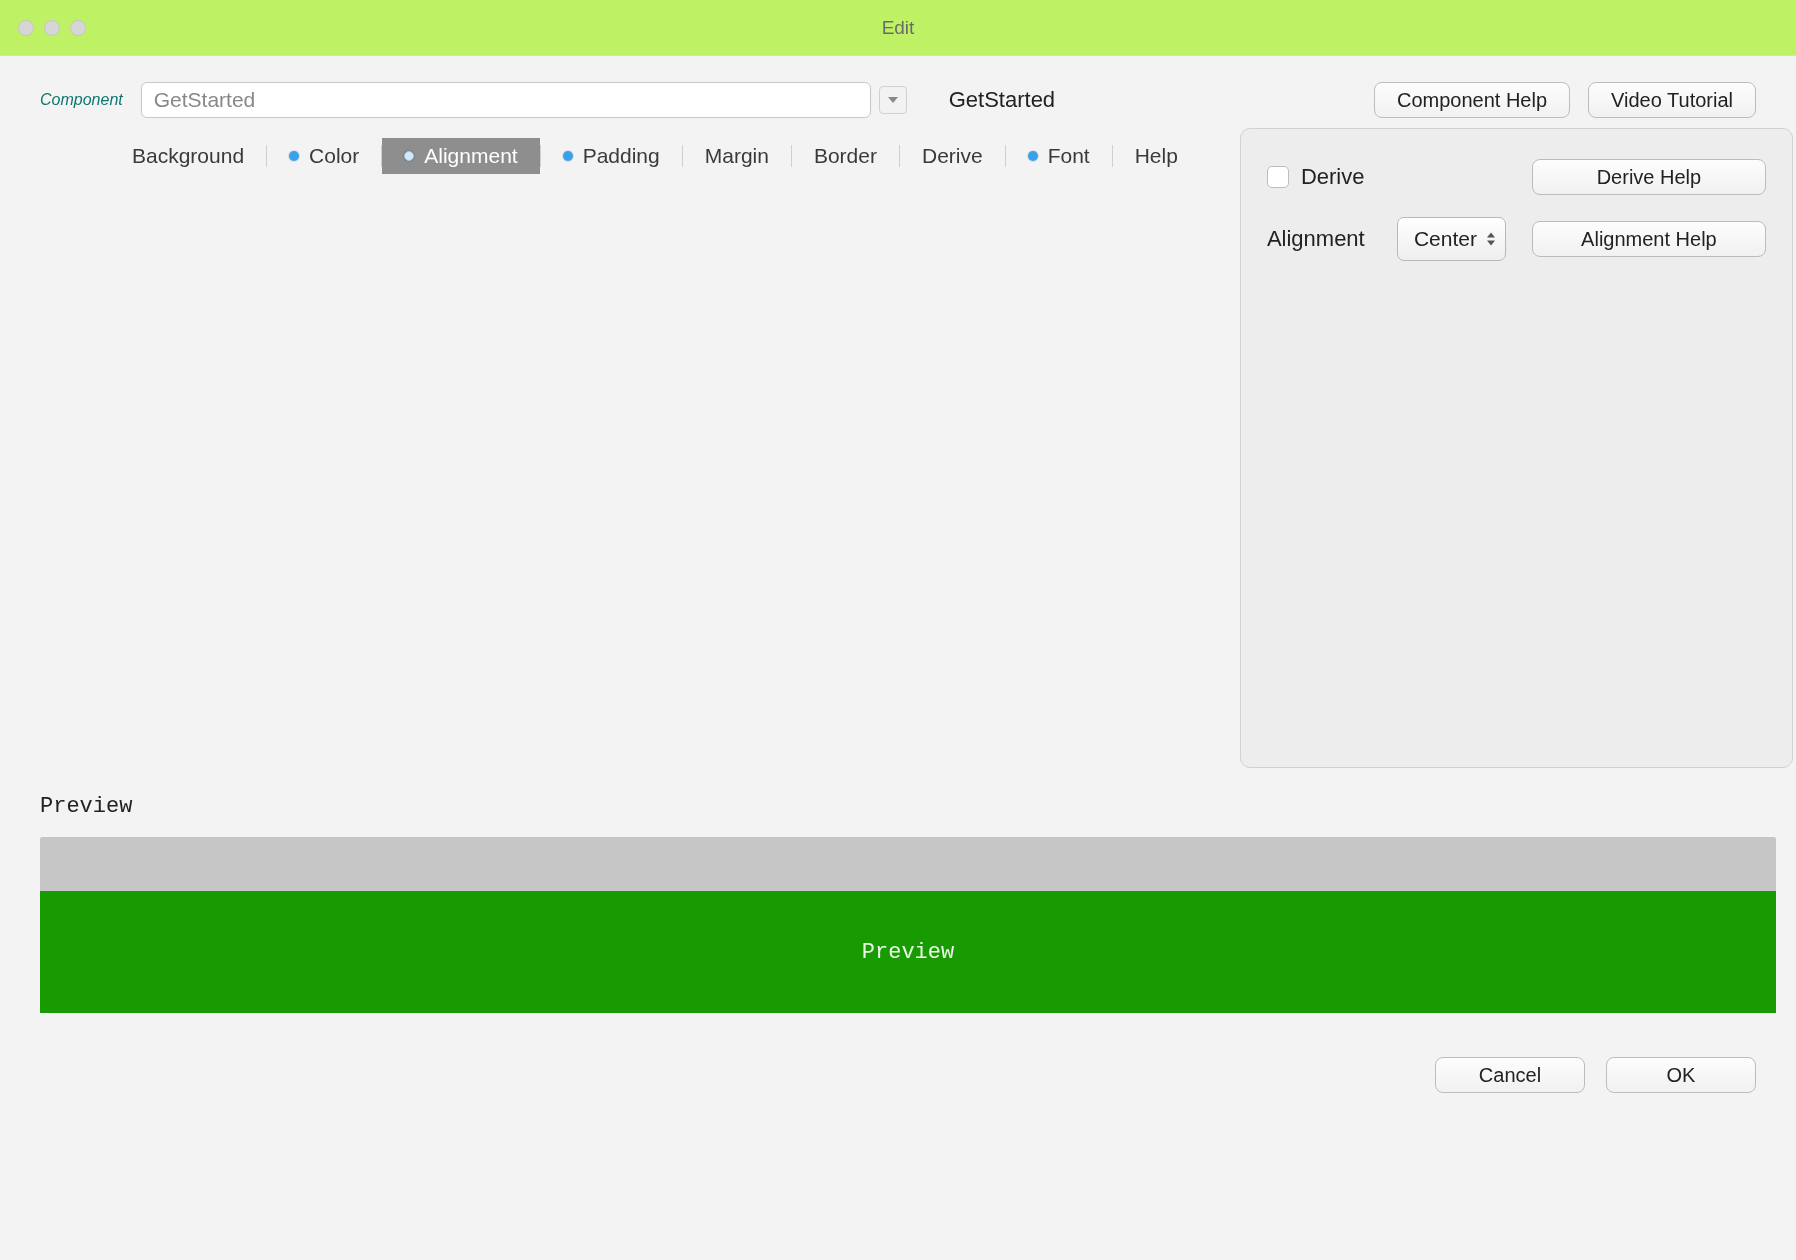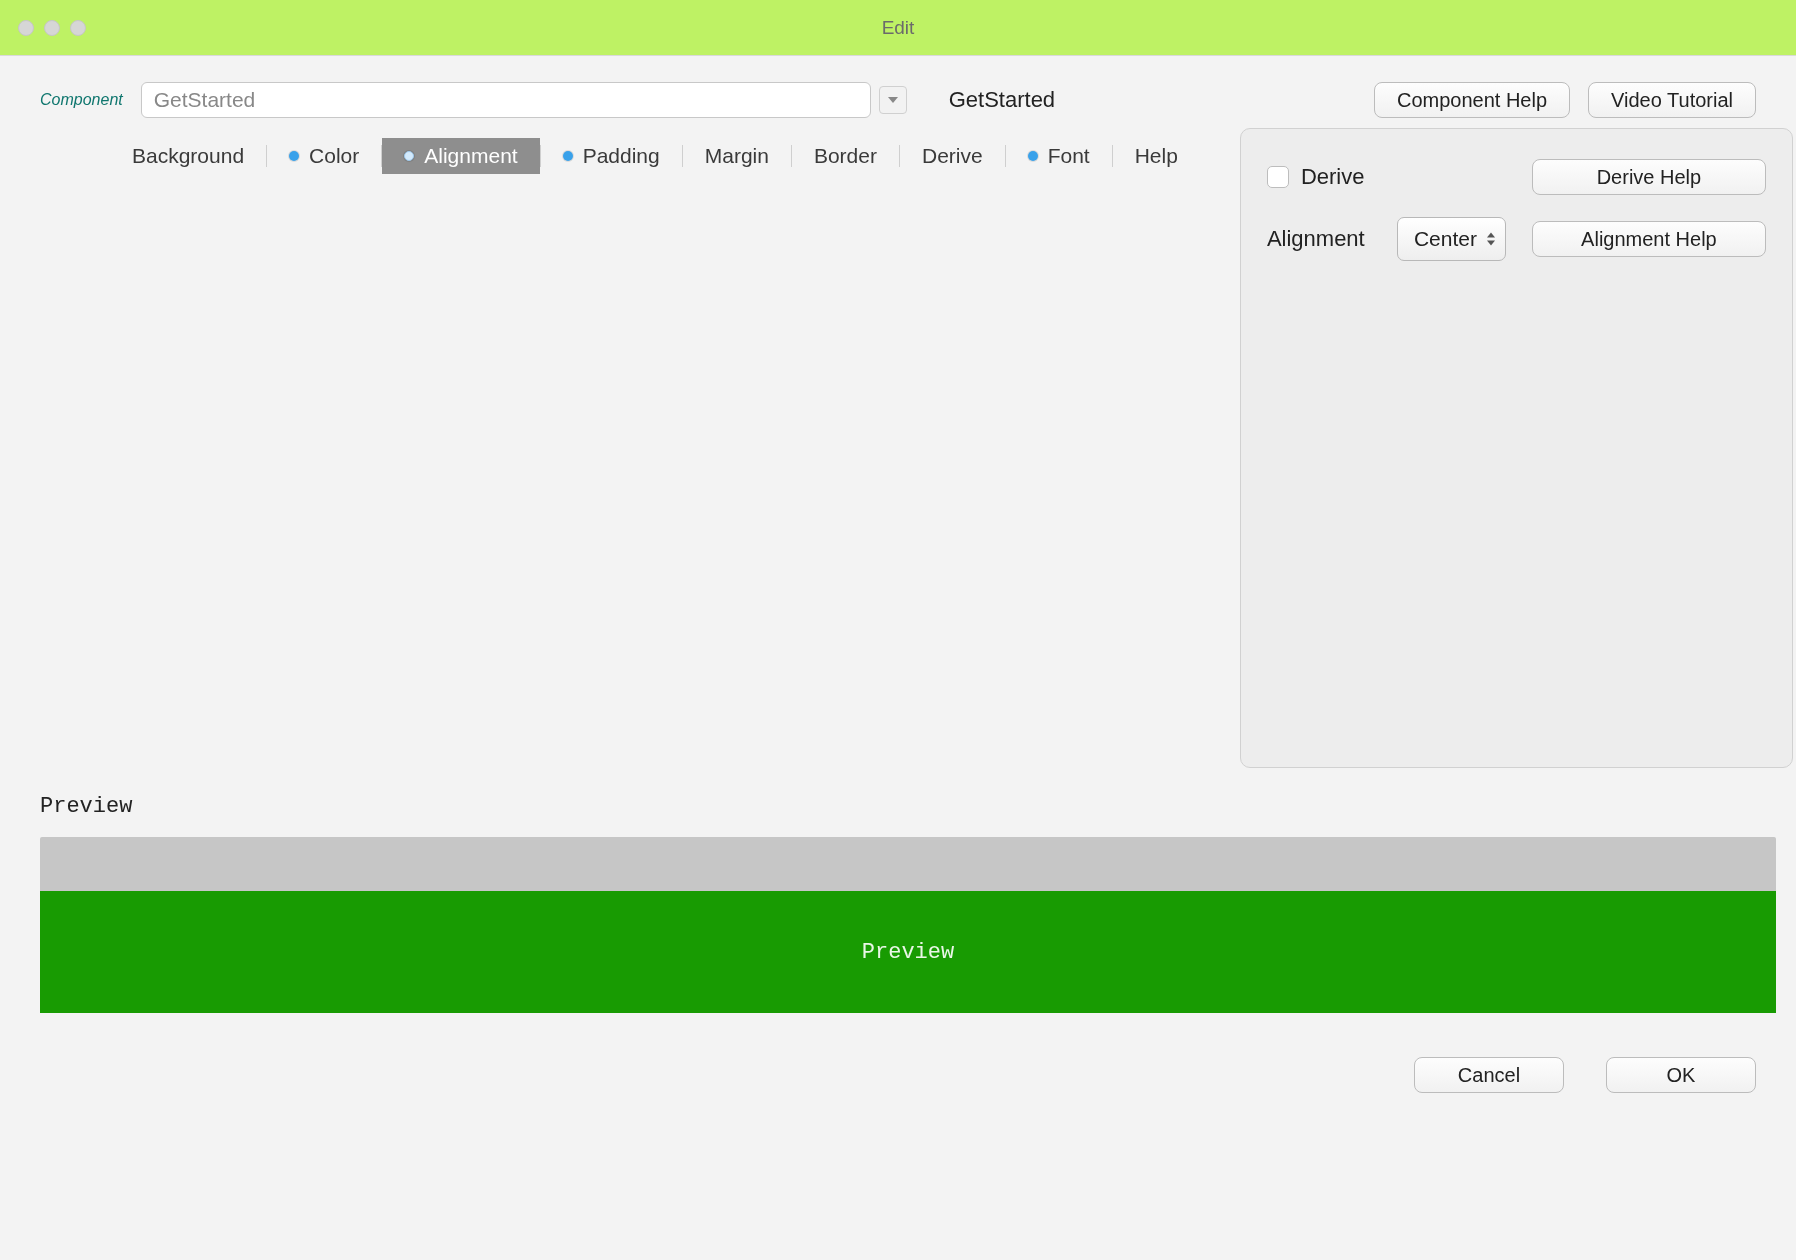--- a/index.html
+++ b/index.html
@@ -227,21 +227,21 @@
     align-items: center;
     justify-content: center;
     color: #e9f7e6;
     font-size: 22px;
   }
 
   
   .footer {
     display: flex;
     justify-content: flex-end;
-    gap: 42px;
+    gap: 21px;
     padding: 44px 40px 0 40px;
     margin-left: 27px;
   }
   .footer .btn { width: 150px; justify-content: center; }
 </style>
 </head>
 <body>
 
 <div class="titlebar">
   <div class="traffic-lights">

